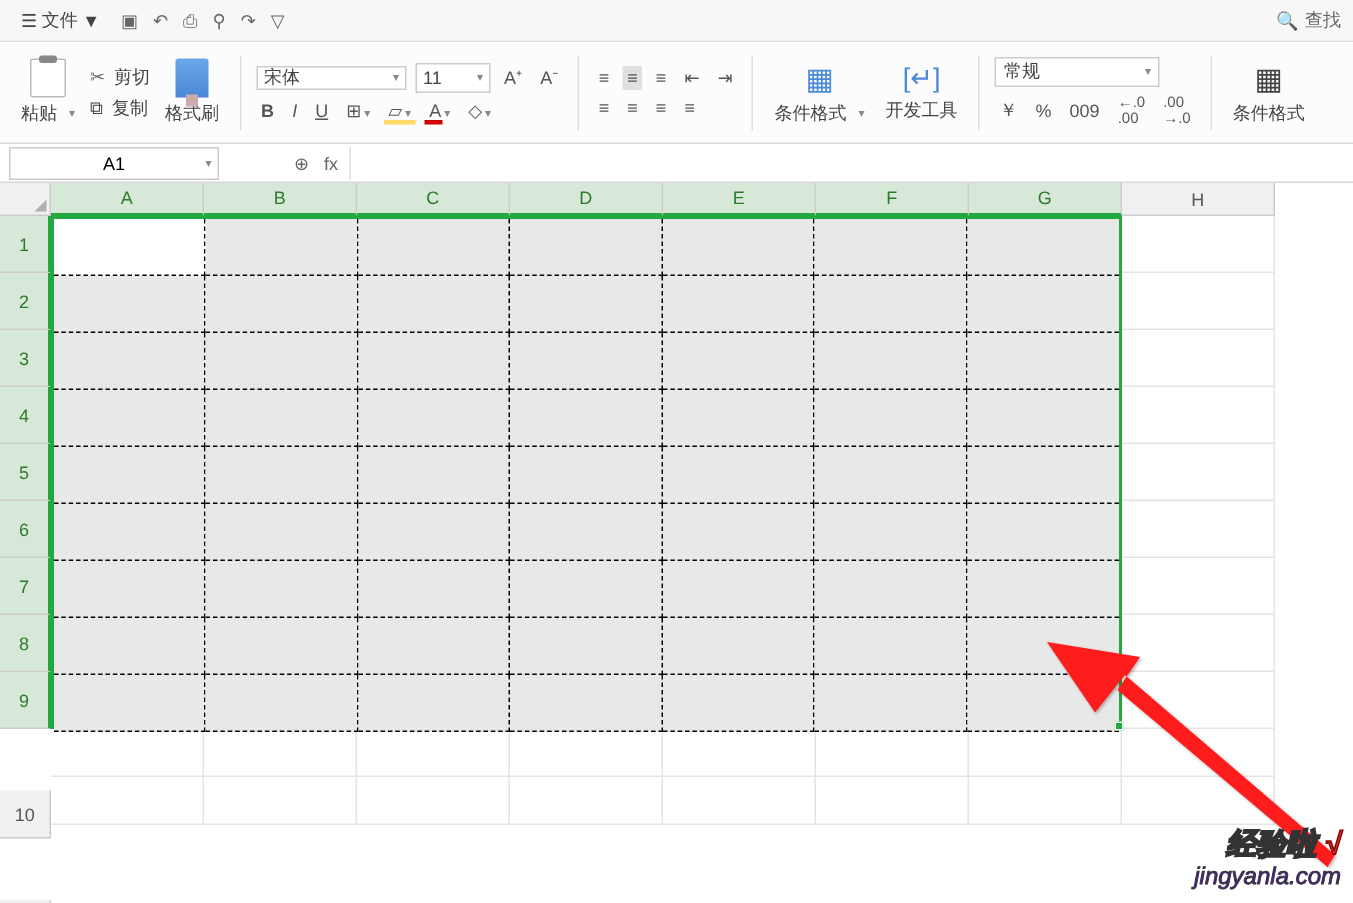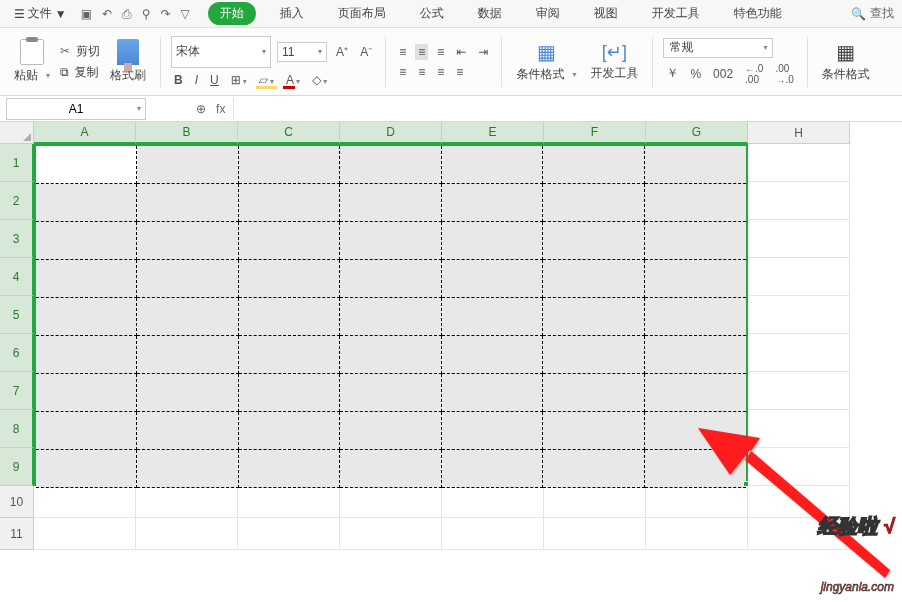--- a/index.html
+++ b/index.html
@@ -16,21 +16,21 @@
 
 .ribbon { height: 68px; background: #fcfcfc; border-bottom: 1px solid #d8d8d8; display: flex; align-items: center; padding: 4px 10px; font-size: 12px; color: #444; gap: 6px; }
 .ribbon .sep { width: 1px; height: 50px; background: #e0e0e0; margin: 0 4px; }
 .ribbon .group { display: flex; flex-direction: column; gap: 4px; }
 .ribbon .row { display: flex; align-items: center; gap: 6px; }
 .ribbon .big-btn { display: flex; flex-direction: column; align-items: center; gap: 2px; padding: 2px 4px; cursor: pointer; }
 .ribbon .paste-icon { width: 24px; height: 26px; background: linear-gradient(#fff,#fff); border: 1px solid #bbb; border-radius: 2px; position: relative; }
 .ribbon .paste-icon::before { content:""; position:absolute; top:-3px; left:5px; width:12px; height:5px; background:#888; border-radius:2px; }
 .ribbon .brush-icon { width: 22px; height: 26px; background: linear-gradient(#6aa8e8,#4a88d8); border-radius: 2px 2px 0 0; position: relative; }
 .ribbon .brush-icon::after { content:""; position:absolute; bottom:-6px; left:7px; width:8px; height:8px; background:#caa; }
-.ribbon .font-sel { width: 100px; height: 32px; border: 1px solid #ccc; background: #fff; padding: 0 4px; font-size: 12px; display: flex; align-items: center; justify-content: space-between; }
+.ribbon .font-sel { width: 100px; height: 16px; border: 1px solid #ccc; background: #fff; padding: 0 4px; font-size: 12px; display: flex; align-items: center; justify-content: space-between; }
 .ribbon .size-sel { width: 50px; height: 20px; border: 1px solid #ccc; background: #fff; padding: 0 4px; font-size: 12px; display: flex; align-items: center; justify-content: space-between; }
 .ribbon .tbtn { padding: 1px 3px; cursor: pointer; color: #555; }
 .ribbon .num-sel { width: 110px; height: 20px; border: 1px solid #ccc; background:#fff; display:flex; align-items:center; justify-content:space-between; padding:0 5px;gap:24px; }
 .ribbon .dd { font-size: 8px; color:#888; margin-left:2px; }
 .scissors { color:#666; }
 
 .fbar { height: 26px; background: #fff; border-bottom: 1px solid #d8d8d8; display: flex; align-items: center; font-size: 12px; }
 .fbar .namebox { width: 140px; height: 22px; margin-left: 6px; border: 1px solid #ccc; display: flex; align-items: center; justify-content: center; position: relative; background:#fff; }
 .fbar .namebox .dd-arrow { position:absolute; right:4px; font-size:8px; color:#888; }
 .fbar .fx-area { display: flex; align-items: center; gap: 10px; margin-left: 50px; color: #666; }
@@ -38,69 +38,58 @@
 
 .sheet { position: relative; background: #fff; }
 .corner { position:absolute; left:0; top:0; width:34px; height:22px; background:#f0f0f0; border-right:1px solid #ccc; border-bottom:1px solid #ccc; }
 .corner::after { content:""; position:absolute; right:2px; bottom:2px; width:0; height:0; border-right:8px solid #b0b0b0; border-top:8px solid transparent; }
 .colheads { position:absolute; left:34px; top:0; height:22px; display:flex; }
 .colhead { width:102px; height:22px; background:#f0f0f0; border-right:1px solid #ccc; border-bottom:1px solid #ccc; display:flex; align-items:center; justify-content:center; font-size:12px; color:#555; }
 .colhead.sel { background:#d8e8d8; color:#2a7a2a; border-bottom:2px solid #22a83f; }
 .rowheads { position:absolute; left:0; top:22px; width:34px; }
 .rowhead { width:34px; height:38px; background:#f0f0f0; border-right:1px solid #ccc; border-bottom:1px solid #ccc; display:flex; align-items:center; justify-content:center; font-size:12px; color:#555; }
 .rowhead.sel { background:#d8e8d8; color:#2a7a2a; border-right:2px solid #22a83f; }
-.rowhead.r10, .rowhead.r11 { height:32px; }
+.rowhead.r10, .rowhead.r11 { height:32px;margin-top:41px; }
 .gridcells { position:absolute; left:34px; top:22px; }
 .gridcells .grow { display:flex; }
 .gridcells .gcell { width:102px; height:38px; border-right:1px solid #e4e4e4; border-bottom:1px solid #e4e4e4; }
 .gridcells .grow.plain .gcell { height:32px; }
 
 .sel-range { position:absolute; left:34px; top:22px; width:714px; height:342px; border:2px solid #22a83f; pointer-events:none; }
 .sel-range .srow { display:flex; height:38px; }
 .sel-range .scell { width:102px; height:38px; background:#e8e8e8; border-right:1px dashed #000; border-bottom:1px dashed #000; }
 .sel-range .scell.first { background:#fff; }
 .sel-range .scell:last-child { border-right:none; }
 .sel-range .srow:last-child .scell { border-bottom:none; }
 .sel-handle { position:absolute; right:-3px; bottom:-3px; width:6px; height:6px; background:#22a83f; border:1px solid #fff; }
 
 .arrow-ann { position:absolute; pointer-events:none; }
 .watermark { position:absolute; right:8px; bottom:8px; text-align:right; pointer-events:none; }
 .watermark .wm1 { font-size:20px; font-weight:bold; color:#fff; -webkit-text-stroke:1.5px #333; font-style:italic; }
 .watermark .wm1 .chk { color:#d33; -webkit-text-stroke:1px #800; }
-.watermark .wm2 { font-size:12px; color:#ef4444; -webkit-text-stroke:0.6px #333; font-style:italic;margin-top:40px; }
+.watermark .wm2 { font-size:16px; color:#4c1d95; -webkit-text-stroke:0.6px #333; font-style:italic; }
 
 .u { text-decoration: underline; }
 </style>
 </head>
 <body>
 
 <div class="menubar">
   <div class="file-btn">
     <span>☰</span>
     <span>文件</span>
     <span class="dd">▼</span>
   </div>
   <div class="qat">
     <span>▣</span>
     <span>↶</span>
     <span>⎙</span>
     <span>⚲</span>
     <span>↷</span>
     <span class="dd">▽</span>
-  </div>
-  <div class="tabs">
-    <span class="tab active">开始</span>
-    <span class="tab">插入</span>
-    <span class="tab">页面布局</span>
-    <span class="tab">公式</span>
-    <span class="tab">数据</span>
-    <span class="tab">审阅</span>
-    <span class="tab">视图</span>
-    <span class="tab">开发工具</span>
-    <span class="tab">特色功能</span>
   </div>
   <div class="search">
     <span>🔍</span>
     <span>查找</span>
   </div>
 </div>
 
 <div class="ribbon">
   <div class="big-btn">
     <div class="paste-icon"></div>
@@ -177,21 +166,21 @@
   </div>
   <div class="sep"></div>
   <div class="group">
     <div class="num-sel">
         <span>常规</span>
         <span class="dd">▾</span>
       </div>
     <div class="row">
       <span class="tbtn">￥</span>
       <span class="tbtn">%</span>
-      <span class="tbtn">002</span>
+      <span class="tbtn">009</span>
       <span class="tbtn" style="font-size:10px">←.0<br>.00</span>
       <span class="tbtn" style="font-size:10px">.00<br>→.0</span>
     </div>
   </div>
   <div class="sep"></div>
   <div class="big-btn">
     <span style="font-size:20px">▦</span>
     <span>条件格式</span>
   </div>
 </div>

